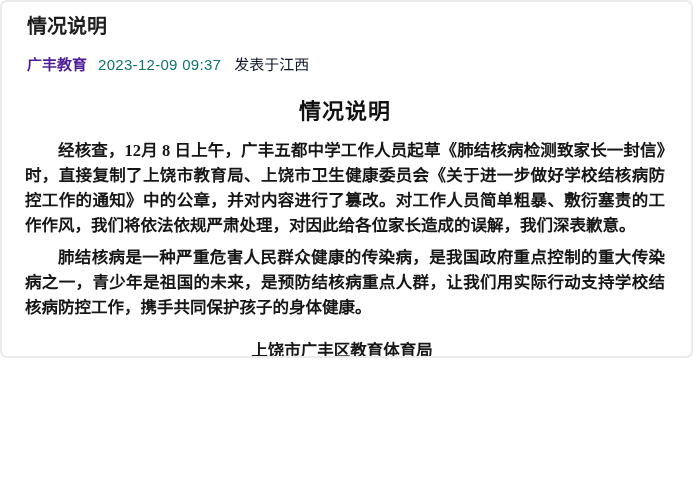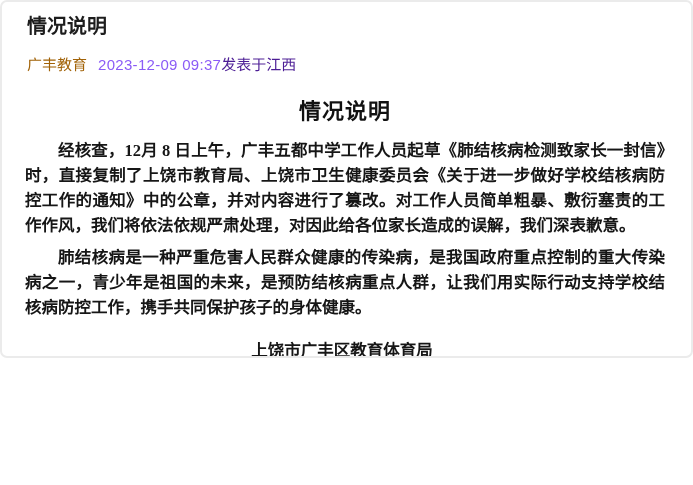--- a/index.html
+++ b/index.html
@@ -31,32 +31,32 @@
     font-family: "Liberation Sans", "DejaVu Sans", sans-serif;
   }
   .byline {
     margin-top: 16px;
     font-size: 15px;
     line-height: 20px;
     display: flex;
     align-items: baseline;
   }
   .byline .account {
-    color: #a16207;
-    font-weight: 400;
+    color: #4c1d95;
+    font-weight: 700;
     cursor: pointer;
   }
   .byline .timestamp {
-    color: #8b5cf6;
+    color: #0f766e;
     margin-left: 11px;
     letter-spacing: 0.3px;
   }
   .byline .location {
-    color: #4c1d95;
-    margin-left: 0;
+    color: #0f172a;
+    margin-left: 13px;
   }
   
   .document {
     margin: 24px 26px 0 23px;
     color: #161616;
     font-family: "Liberation Serif", "DejaVu Serif", serif;
     font-weight: 700;
   }
   .doc-heading {
     margin: 0 0 13px 0;

